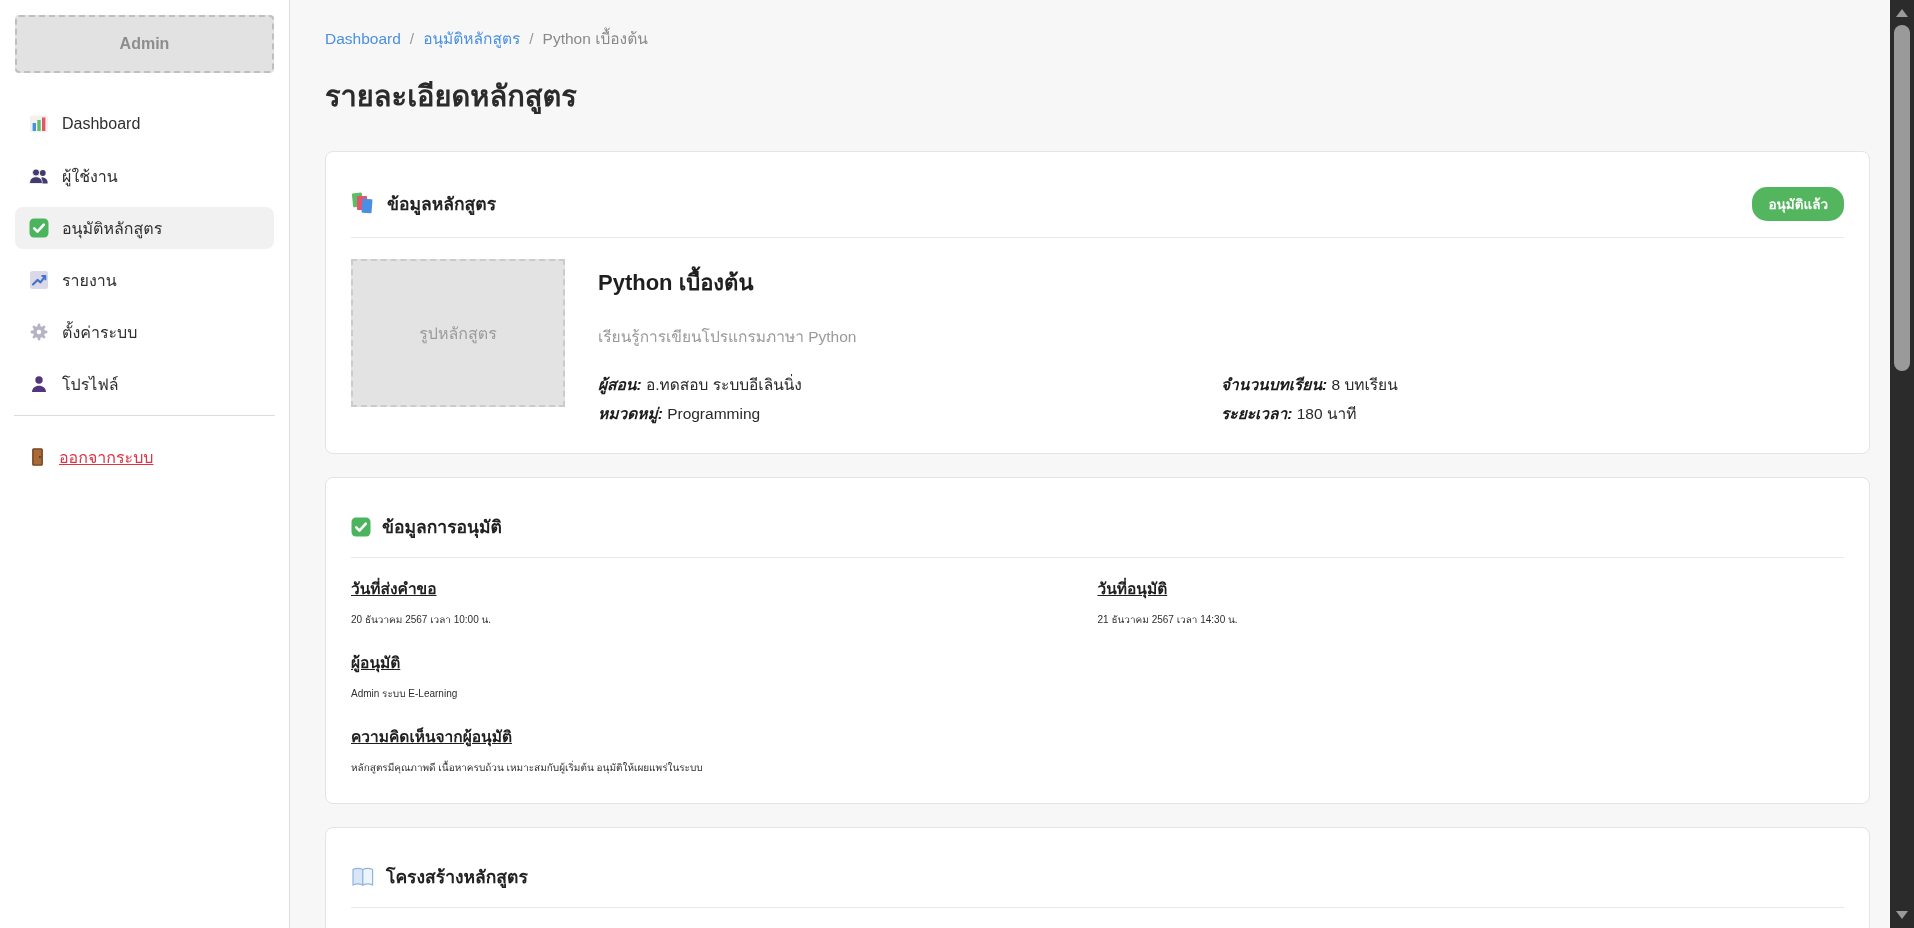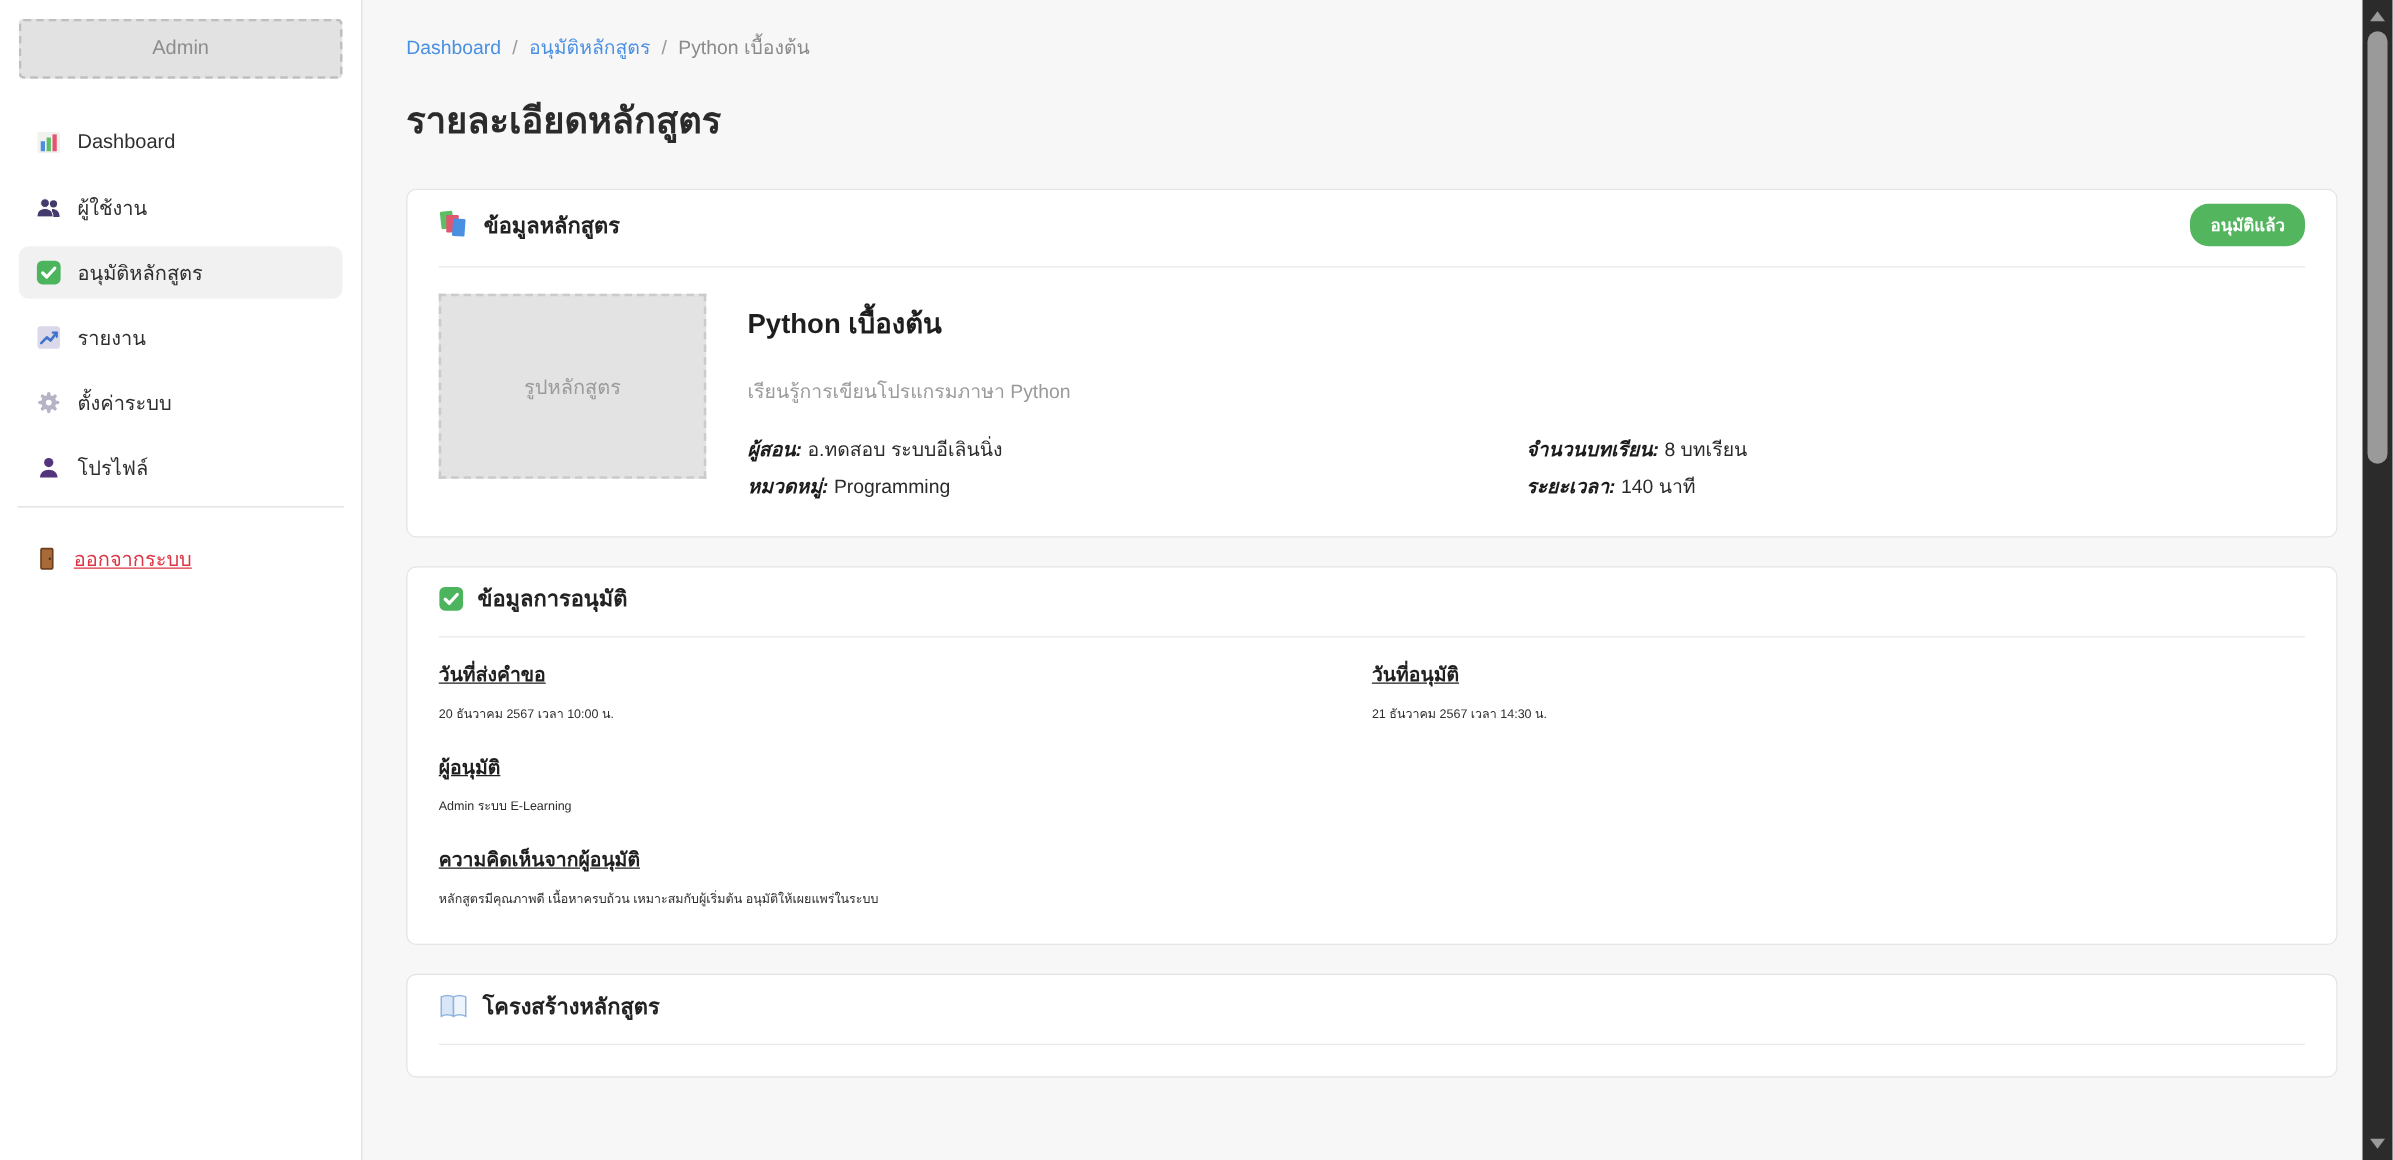--- a/index.html
+++ b/index.html
@@ -5,45 +5,45 @@
   * { margin:0; padding:0; box-sizing:border-box; }
   html, body { width:1914px; height:928px; }
   body {
     font-family:"Liberation Sans","DejaVu Sans",sans-serif;
     background:#f7f7f7; color:#333; overflow:hidden; position:relative;
   }
 
   
   .sidebar { position:absolute; left:0; top:0; width:290px; height:100%;
              background:#ffffff; border-right:1px solid #dddddd; }
-  .admin-box { margin:15px; height:48px; background:#e2e2e2;
+  .admin-box { margin:15px; height:58px; background:#e2e2e2;
                border:2px dashed #bfbfbf; border-radius:4px;
                display:flex; align-items:center; justify-content:center;
-               color:#8d8d8d; font-size:16px; }
+               color:#8d8d8d; font-size:16px;font-weight:bold; }
   .nav { margin-top:30px; }
   .nav-item { display:flex; align-items:center; gap:13px; height:42px;
               margin:0 15px 10px; padding:0 14px; border-radius:8px;
               font-size:16px; color:#2f2f2f; cursor:pointer; }
   .nav-item.active { background:#f1f1f1; }
   .nav-item svg { flex:none; }
   .sidebar-divider { border:none; border-top:1px solid #dddddd; margin:6px 14px 0; }
   .logout { margin-top:20px; color:var(--logout-red,#dc3545); }
   .logout .nav-label { text-decoration:underline; }
 
   
   .main { position:absolute; left:290px; right:24px; top:0; bottom:0;
           padding:29px 20px 0 35px; overflow:hidden; }
   .breadcrumb { font-size:15.5px; color:#8a8a8a; line-height:20px; }
   .breadcrumb a { color:var(--link,#4a90e2); text-decoration:none; cursor:pointer; }
   .breadcrumb .sep { margin:0 9px; color:#9a9a9a; }
   .breadcrumb .current { color:#8a8a8a; }
   .page-title { font-size:29px; font-weight:bold; color:#2b2b2b; margin:24px 0 32px; }
 
   .card { background:#ffffff; border:1px solid #e4e4e4; border-radius:8px;
-          padding:5px 25px 25px; margin-bottom:23px; }
+          padding:29px 25px 25px; margin-bottom:23px; }
   .card-header { display:flex; align-items:center; gap:11px;
                  font-size:17.5px; font-weight:bold; color:#222222;
                  padding:6px 0 16px; border-bottom:1px solid #e9e9e9; }
   .card-body { padding-top:21px; }
   .badge { margin-left:auto; background:var(--badge-green,#53b55e); color:#fff;
            font-size:13.5px; font-weight:bold; padding:6px 16px; border-radius:15px; }
 
   .course-row { display:flex; gap:33px; }
   .img-placeholder { flex:none; width:214px; height:148px; background:#e3e3e3;
                      border:2px dashed #cbcbcb; display:flex; align-items:center;
@@ -174,21 +174,21 @@
       <div class="course-details">
         <div class="course-title">Python เบื้องต้น</div>
         <div class="course-desc">เรียนรู้การเขียนโปรแกรมภาษา Python</div>
         <div class="info-grid">
           <div>
             <div><b>ผู้สอน:</b> <span>อ.ทดสอบ ระบบอีเลินนิ่ง</span></div>
             <div><b>หมวดหมู่:</b> <span>Programming</span></div>
           </div>
           <div>
             <div><b>จำนวนบทเรียน:</b> <span>8 บทเรียน</span></div>
-            <div><b>ระยะเวลา:</b> <span>140 นาที</span></div>
+            <div><b>ระยะเวลา:</b> <span>180 นาที</span></div>
           </div>
         </div>
       </div>
     </div>
   </section>
 
   <section class="card">
     <div class="card-header">
       <svg width="20" height="20" viewBox="0 0 20 20">
         <rect x="0.5" y="0.5" width="19" height="19" rx="4.5" fill="#4db45e"></rect>

